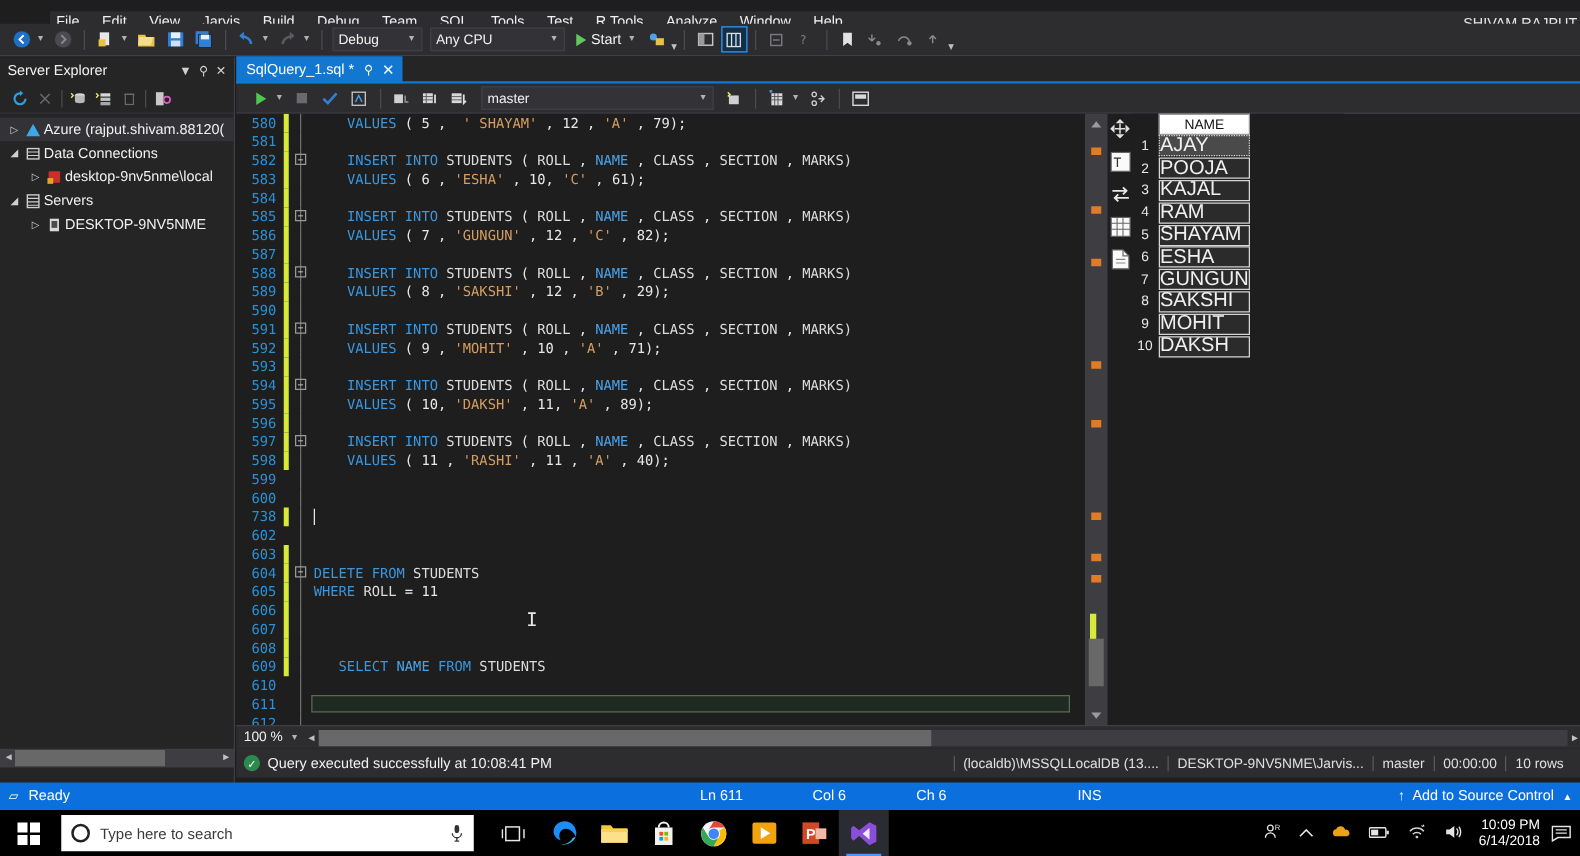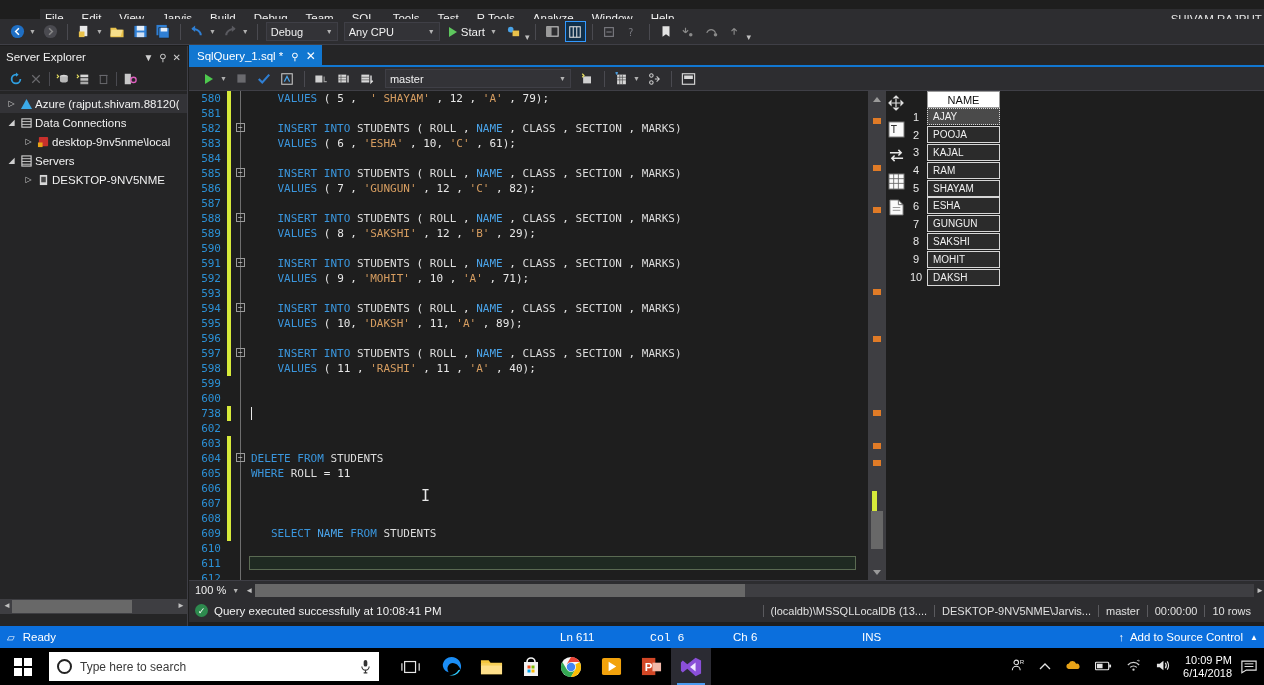--- a/index.html
+++ b/index.html
@@ -176,22 +176,21 @@
     height: 17px; background: #ffffff; color: #111; font-size: 11px;
     display: flex; align-items: center; justify-content: center;
     border: 1px solid #9a9a9a;
   }
   .rg-row { display: flex; height: 17.8px; align-items: center; }
   .rg-idx {
     width: 22px; text-align: center; color: #e8e8e8; font-size: 11px;
   }
   .rg-cell {
     flex: 1; background: #2b2b2b; border: 1px solid #d6d6d6; height: 17px;
-    color: #f0f0f0; font-size: 10px; display: flex; align-items: center;
-    padding-left: 5px;
+    color: #f0f0f0; font-size: 16px; display: flex; align-items: center;
   }
   .rg-row.selected .rg-cell { background: #4a4a4a; border-style: dotted; }
 
   
   .zoombar {
     position: absolute; left: 189px; top: 580px; width: 1075px; height: 19px;
     background: #2d2d30; display: flex; align-items: center; padding-left: 6px;
     border-top: 1px solid #3f3f46;
   }
   .zoom-val { color: #f1f1f1; font-size: 11px; }
@@ -223,21 +222,21 @@
 
   
   .statusbar {
     position: absolute; left: 0; top: 626px; width: 1264px; height: 22px;
     background: #0b6fdd; display: flex; align-items: center;
   }
   .sb-ready { display: flex; align-items: center; padding-left: 7px; }
   .sb-icon { color: #ffffff; font-size: 10px; margin-right: 8px; }
   .sb-text { color: #ffffff; font-size: 11.5px; white-space: nowrap; }
   .sb-ln { position: absolute; left: 560px; }
-  .sb-col { position: absolute; left: 650px; font-family: Liberation Mono, monospace; }
+  .sb-col { position: absolute; left: 650px; }
   .sb-ch { position: absolute; left: 733px; }
   .sb-ins { position: absolute; left: 862px; }
   .sb-right { position: absolute; right: 6px; display: flex; align-items: center; }
   .sb-up { color: #fff; font-size: 11px; margin-right: 6px; }
   .sb-caret { color: #fff; font-size: 8px; margin-left: 7px; }
 
   
   .taskbar {
     position: absolute; left: 0; top: 648px; width: 1264px; height: 37px;
     background: #000000; display: flex; align-items: center;
@@ -349,21 +348,21 @@
           <path d="M4 12 C4 6 12 5 13 5" stroke="#5a5a60" stroke-width="2.2" fill="none"></path>
           <path d="M10 1.5 L14 5 L10 8.5z" fill="#5a5a60"></path>
         </svg>
     </div>
     <span class="tb-caret">▼</span>
     <div class="tb-sep"></div>
     <div class="tb-combo" style="width:72px">
       <span class="cv">Debug</span>
       <span class="ca">▼</span>
     </div>
-    <div class="tb-combo" style="width:96px">
+    <div class="tb-combo" style="width:108px">
       <span class="cv">Any CPU</span>
       <span class="ca">▼</span>
     </div>
     <div class="tb-start">
       <span class="tri-right"></span>
       <span class="lbl">Start</span>
       <span class="tb-caret" style="margin-left:5px">▼</span>
     </div>
     <div class="tb-btn">
       <svg width="15" height="15" viewBox="0 0 16 16">

